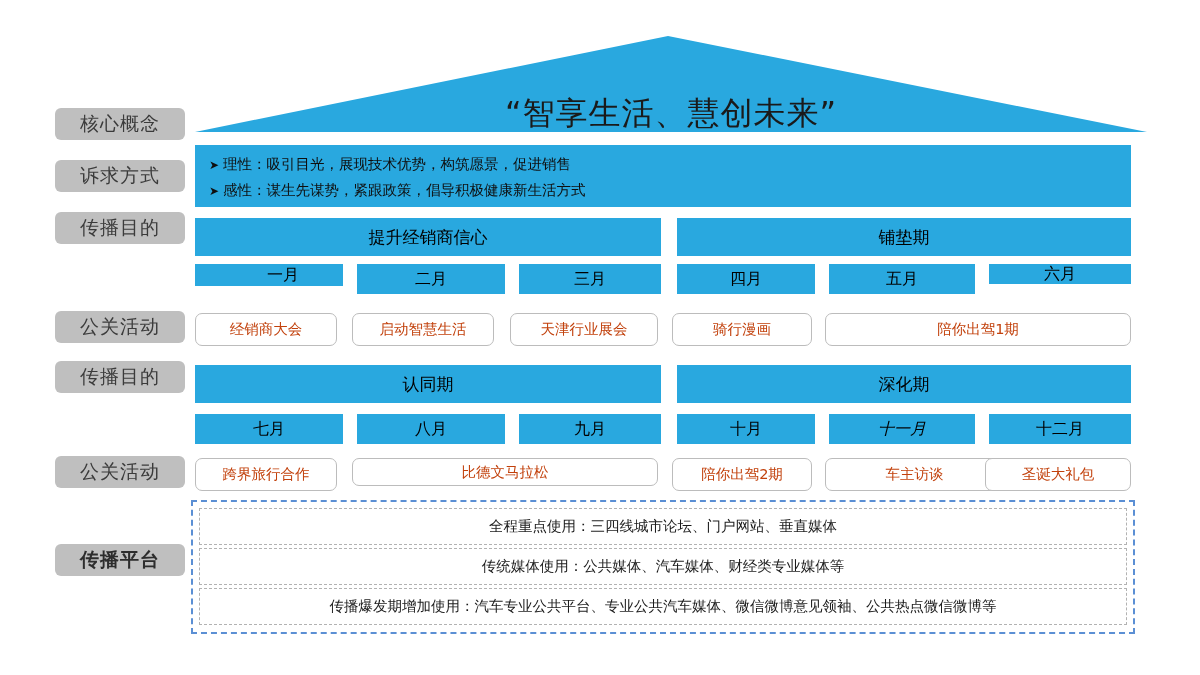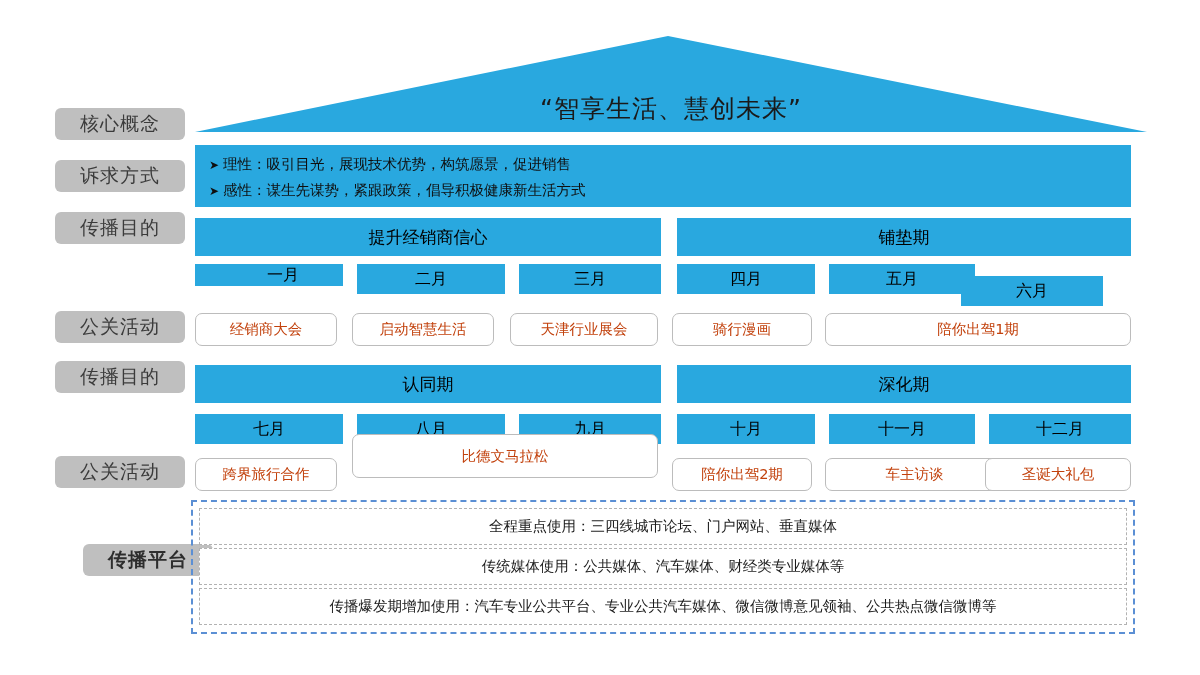--- a/index.html
+++ b/index.html
@@ -45,21 +45,21 @@
     top: 30px;
     width: 952px;
     height: 102px;
   }
   .banner-title {
     position: absolute;
     left: 0;
     top: 62px;
     width: 952px;
     text-align: center;
-    font-size: 25px;
+    font-size: 32px;
     color: #1a1a1a;
     font-weight: 500;
     letter-spacing: 1px;
   }
 
   
   .appeal-box {
     position: absolute;
     left: 195px;
     top: 145px;
@@ -139,21 +139,21 @@
   <div class="label-pill" style="left:55px; top:160px; width:130px; height:32px;">诉求方式</div>
 
   <div class="label-pill" style="left:55px; top:212px; width:130px; height:32px;">传播目的</div>
 
   <div class="label-pill" style="left:55px; top:311px; width:130px; height:32px;">公关活动</div>
 
   <div class="label-pill" style="left:55px; top:361px; width:130px; height:32px;">传播目的</div>
 
   <div class="label-pill" style="left:55px; top:456px; width:130px; height:32px;">公关活动</div>
 
-  <div class="label-pill bold" style="left:55px; top:544px; width:130px; height:32px;margin-left:28px;">传播平台</div>
+  <div class="label-pill bold" style="left:55px; top:544px; width:130px; height:32px;">传播平台</div>
 
   <div class="banner-wrap">
     <svg width="952" height="102" viewBox="0 0 952 102">
       <polygon points="0,102 473,6 952,102" fill="#29A8DF"></polygon>
     </svg>
     <div class="banner-title">“智享生活、慧创未来”</div>
   </div>
 
   <div class="appeal-box">
     <div class="appeal-line">
@@ -165,40 +165,40 @@
   </div>
 
   <div class="bar" style="left:195px; top:218px; width:466px; height:38px;">提升经销商信心</div>
   <div class="bar" style="left:677px; top:218px; width:454px; height:38px;">铺垫期</div>
 
   <div class="bar month" style="left:195px; top:264px; width:148px; height:22px;padding-left:28px;">一月</div>
   <div class="bar month" style="left:357px; top:264px; width:148px; height:30px;">二月</div>
   <div class="bar month" style="left:519px; top:264px; width:142px; height:30px;">三月</div>
   <div class="bar month" style="left:677px; top:264px; width:138px; height:30px;">四月</div>
   <div class="bar month" style="left:829px; top:264px; width:146px; height:30px;">五月</div>
-  <div class="bar month" style="left:961px; top:264px; width:142px; height:30px;margin-top:12px;">六月</div>
+  <div class="bar month" style="left:989px; top:264px; width:142px; height:20px;">六月</div>
 
   <div class="act-box" style="left:195px; top:313px; width:142px; height:33px;">经销商大会</div>
   <div class="act-box" style="left:352px; top:313px; width:142px; height:33px;">启动智慧生活</div>
   <div class="act-box" style="left:510px; top:313px; width:148px; height:33px;">天津行业展会</div>
   <div class="act-box" style="left:672px; top:313px; width:140px; height:33px;">骑行漫画</div>
   <div class="act-box" style="left:825px; top:313px; width:306px; height:33px;">陪你出驾1期</div>
 
   <div class="bar" style="left:195px; top:365px; width:466px; height:38px;">认同期</div>
   <div class="bar" style="left:677px; top:365px; width:454px; height:38px;">深化期</div>
 
   <div class="bar month" style="left:195px; top:414px; width:148px; height:30px;">七月</div>
   <div class="bar month" style="left:357px; top:414px; width:148px; height:30px;">八月</div>
   <div class="bar month" style="left:519px; top:414px; width:142px; height:30px;">九月</div>
   <div class="bar month" style="left:677px; top:414px; width:138px; height:30px;">十月</div>
-  <div class="bar month" style="left:829px; top:414px; width:146px; height:30px;">十一月</div>
+  <div class="bar month" style="left:829px; top:414px; width:146px; height:30px;font-style:italic;">十一月</div>
   <div class="bar month" style="left:989px; top:414px; width:142px; height:30px;">十二月</div>
 
   <div class="act-box" style="left:195px; top:458px; width:142px; height:33px;">跨界旅行合作</div>
-  <div class="act-box" style="left:352px; top:434px; width:306px; height:44px;">比德文马拉松</div>
+  <div class="act-box" style="left:352px; top:458px; width:306px; height:28px;">比德文马拉松</div>
   <div class="act-box" style="left:672px; top:458px; width:140px; height:33px;">陪你出驾2期</div>
   <div class="act-box" style="left:825px; top:458px; width:179px; height:33px;">车主访谈</div>
   <div class="act-box" style="left:985px; top:458px; width:146px; height:33px;">圣诞大礼包</div>
 
   <div class="platform-outer">
     <div class="platform-row">全程重点使用：三四线城市论坛、门户网站、垂直媒体</div>
     <div class="platform-row">传统媒体使用：公共媒体、汽车媒体、财经类专业媒体等</div>
     <div class="platform-row">传播爆发期增加使用：汽车专业公共平台、专业公共汽车媒体、微信微博意见领袖、公共热点微信微博等</div>
   </div>
 

